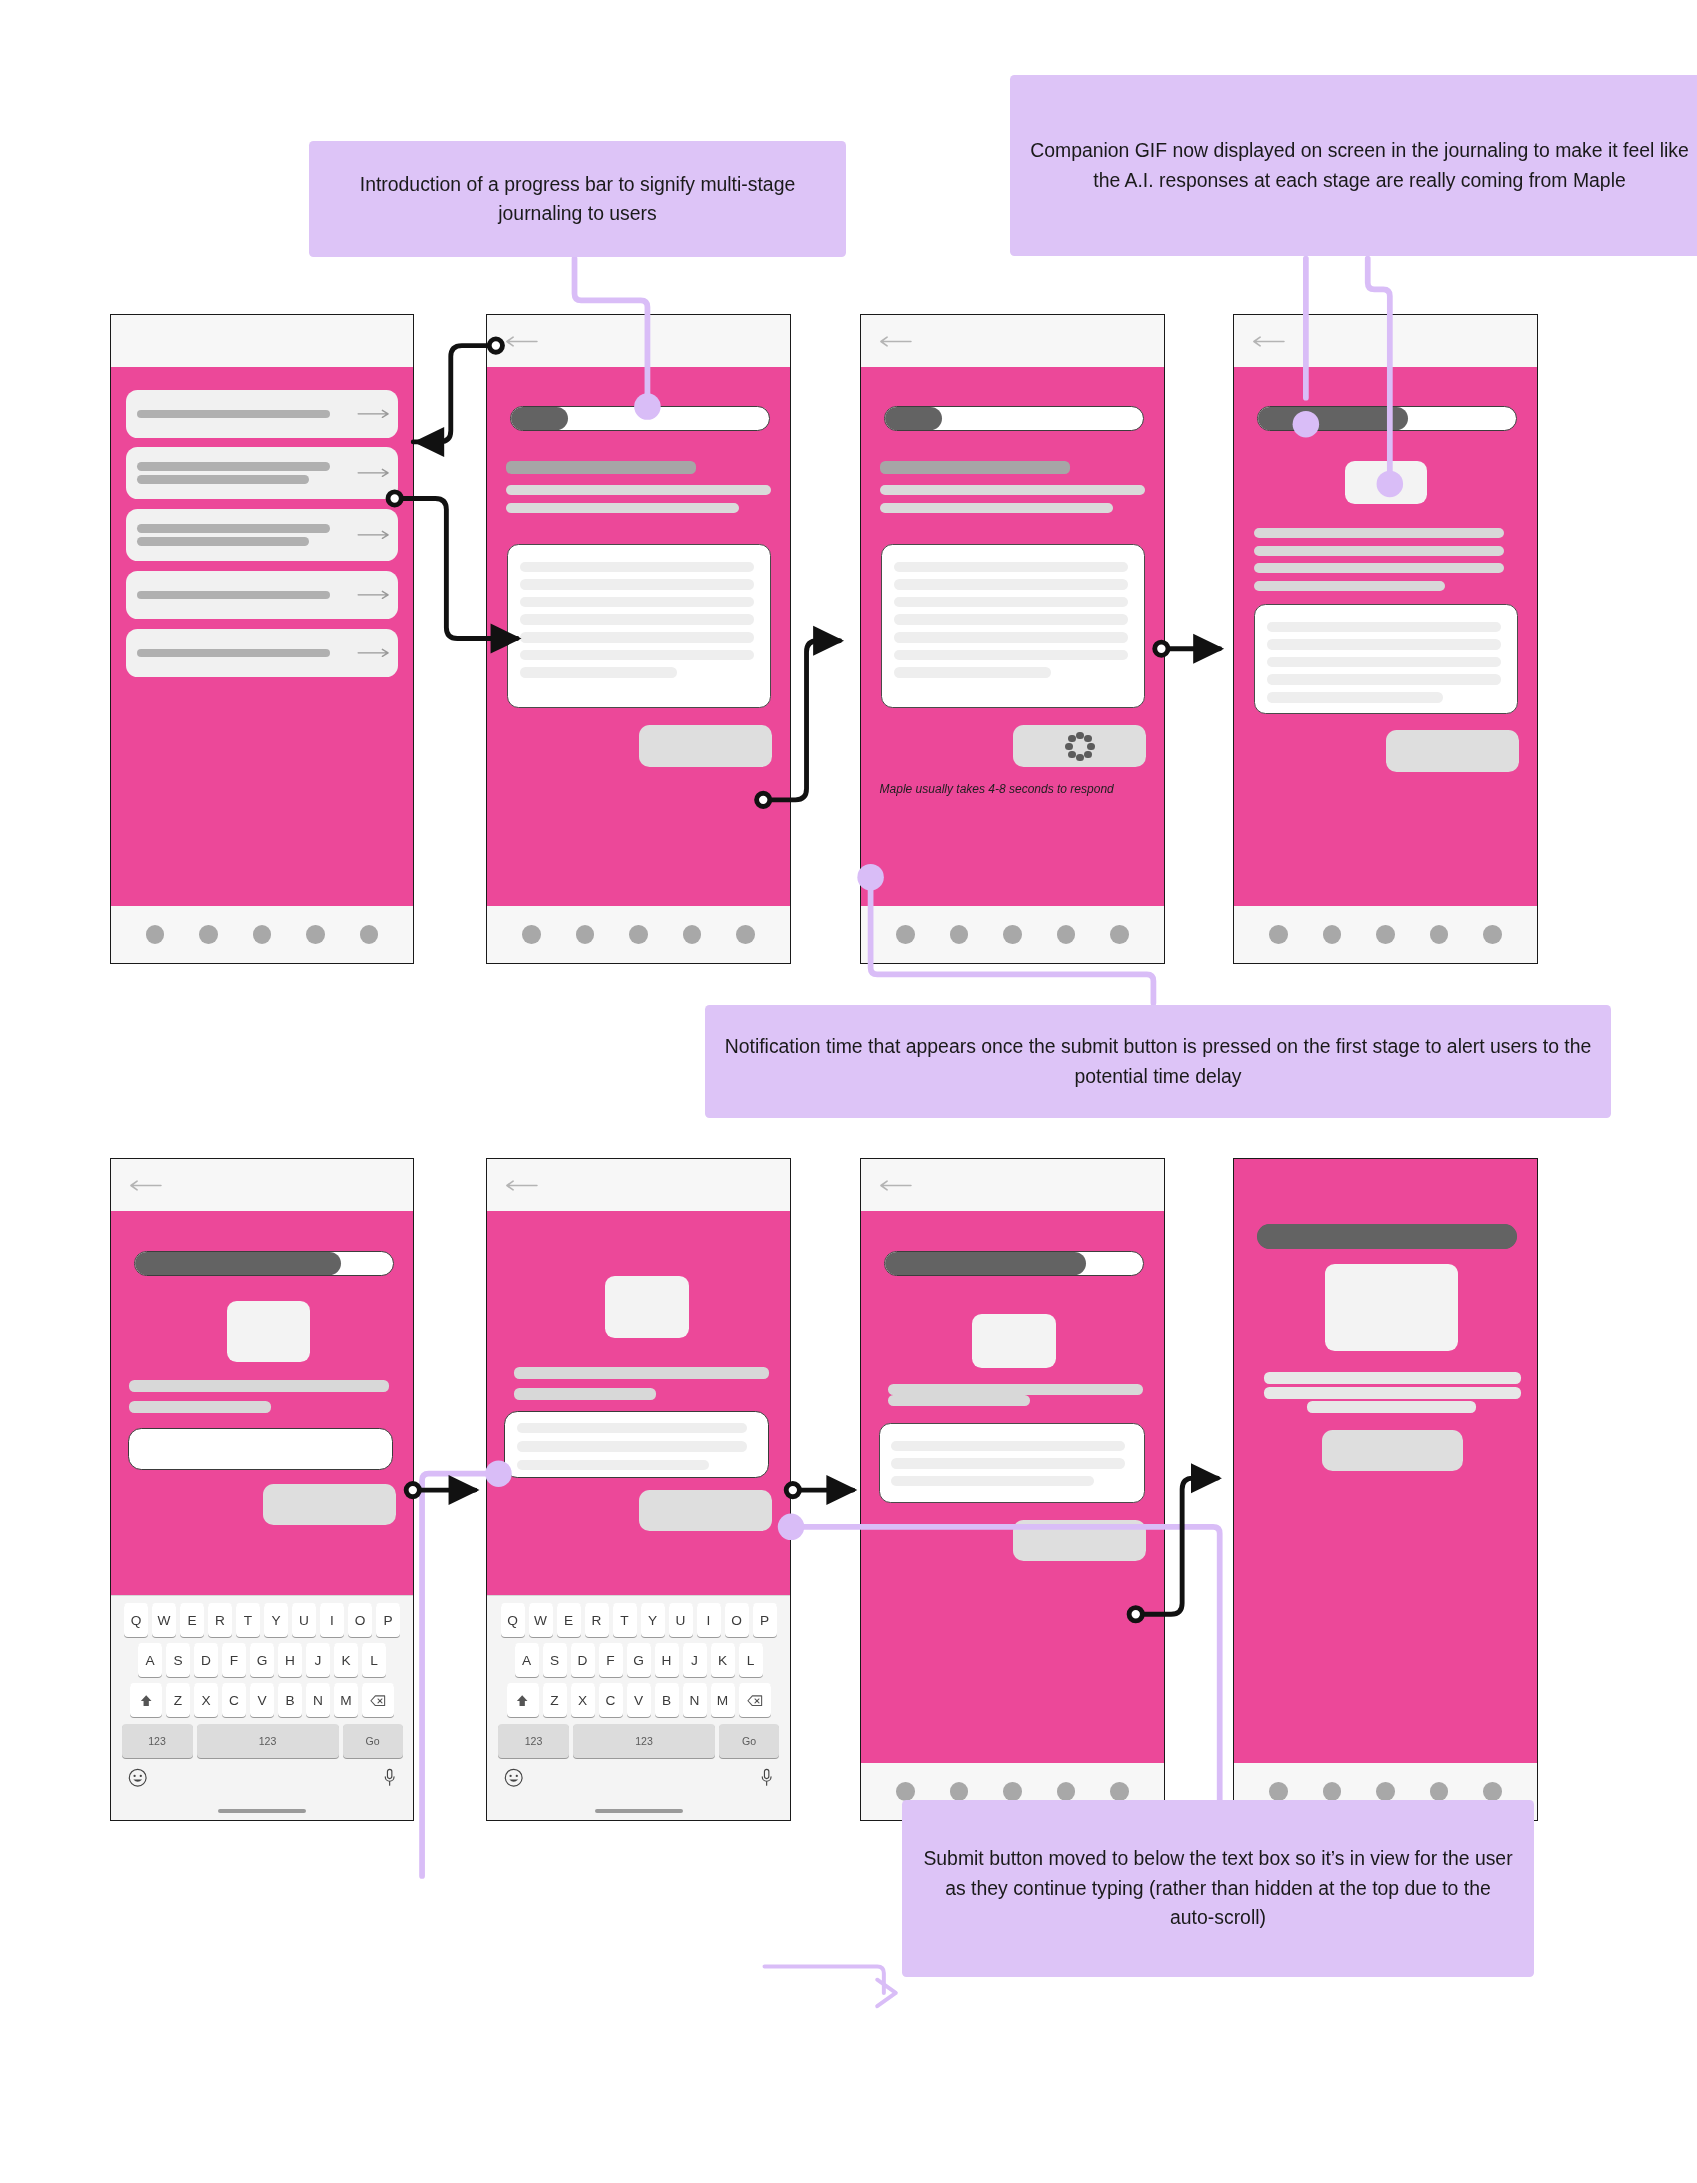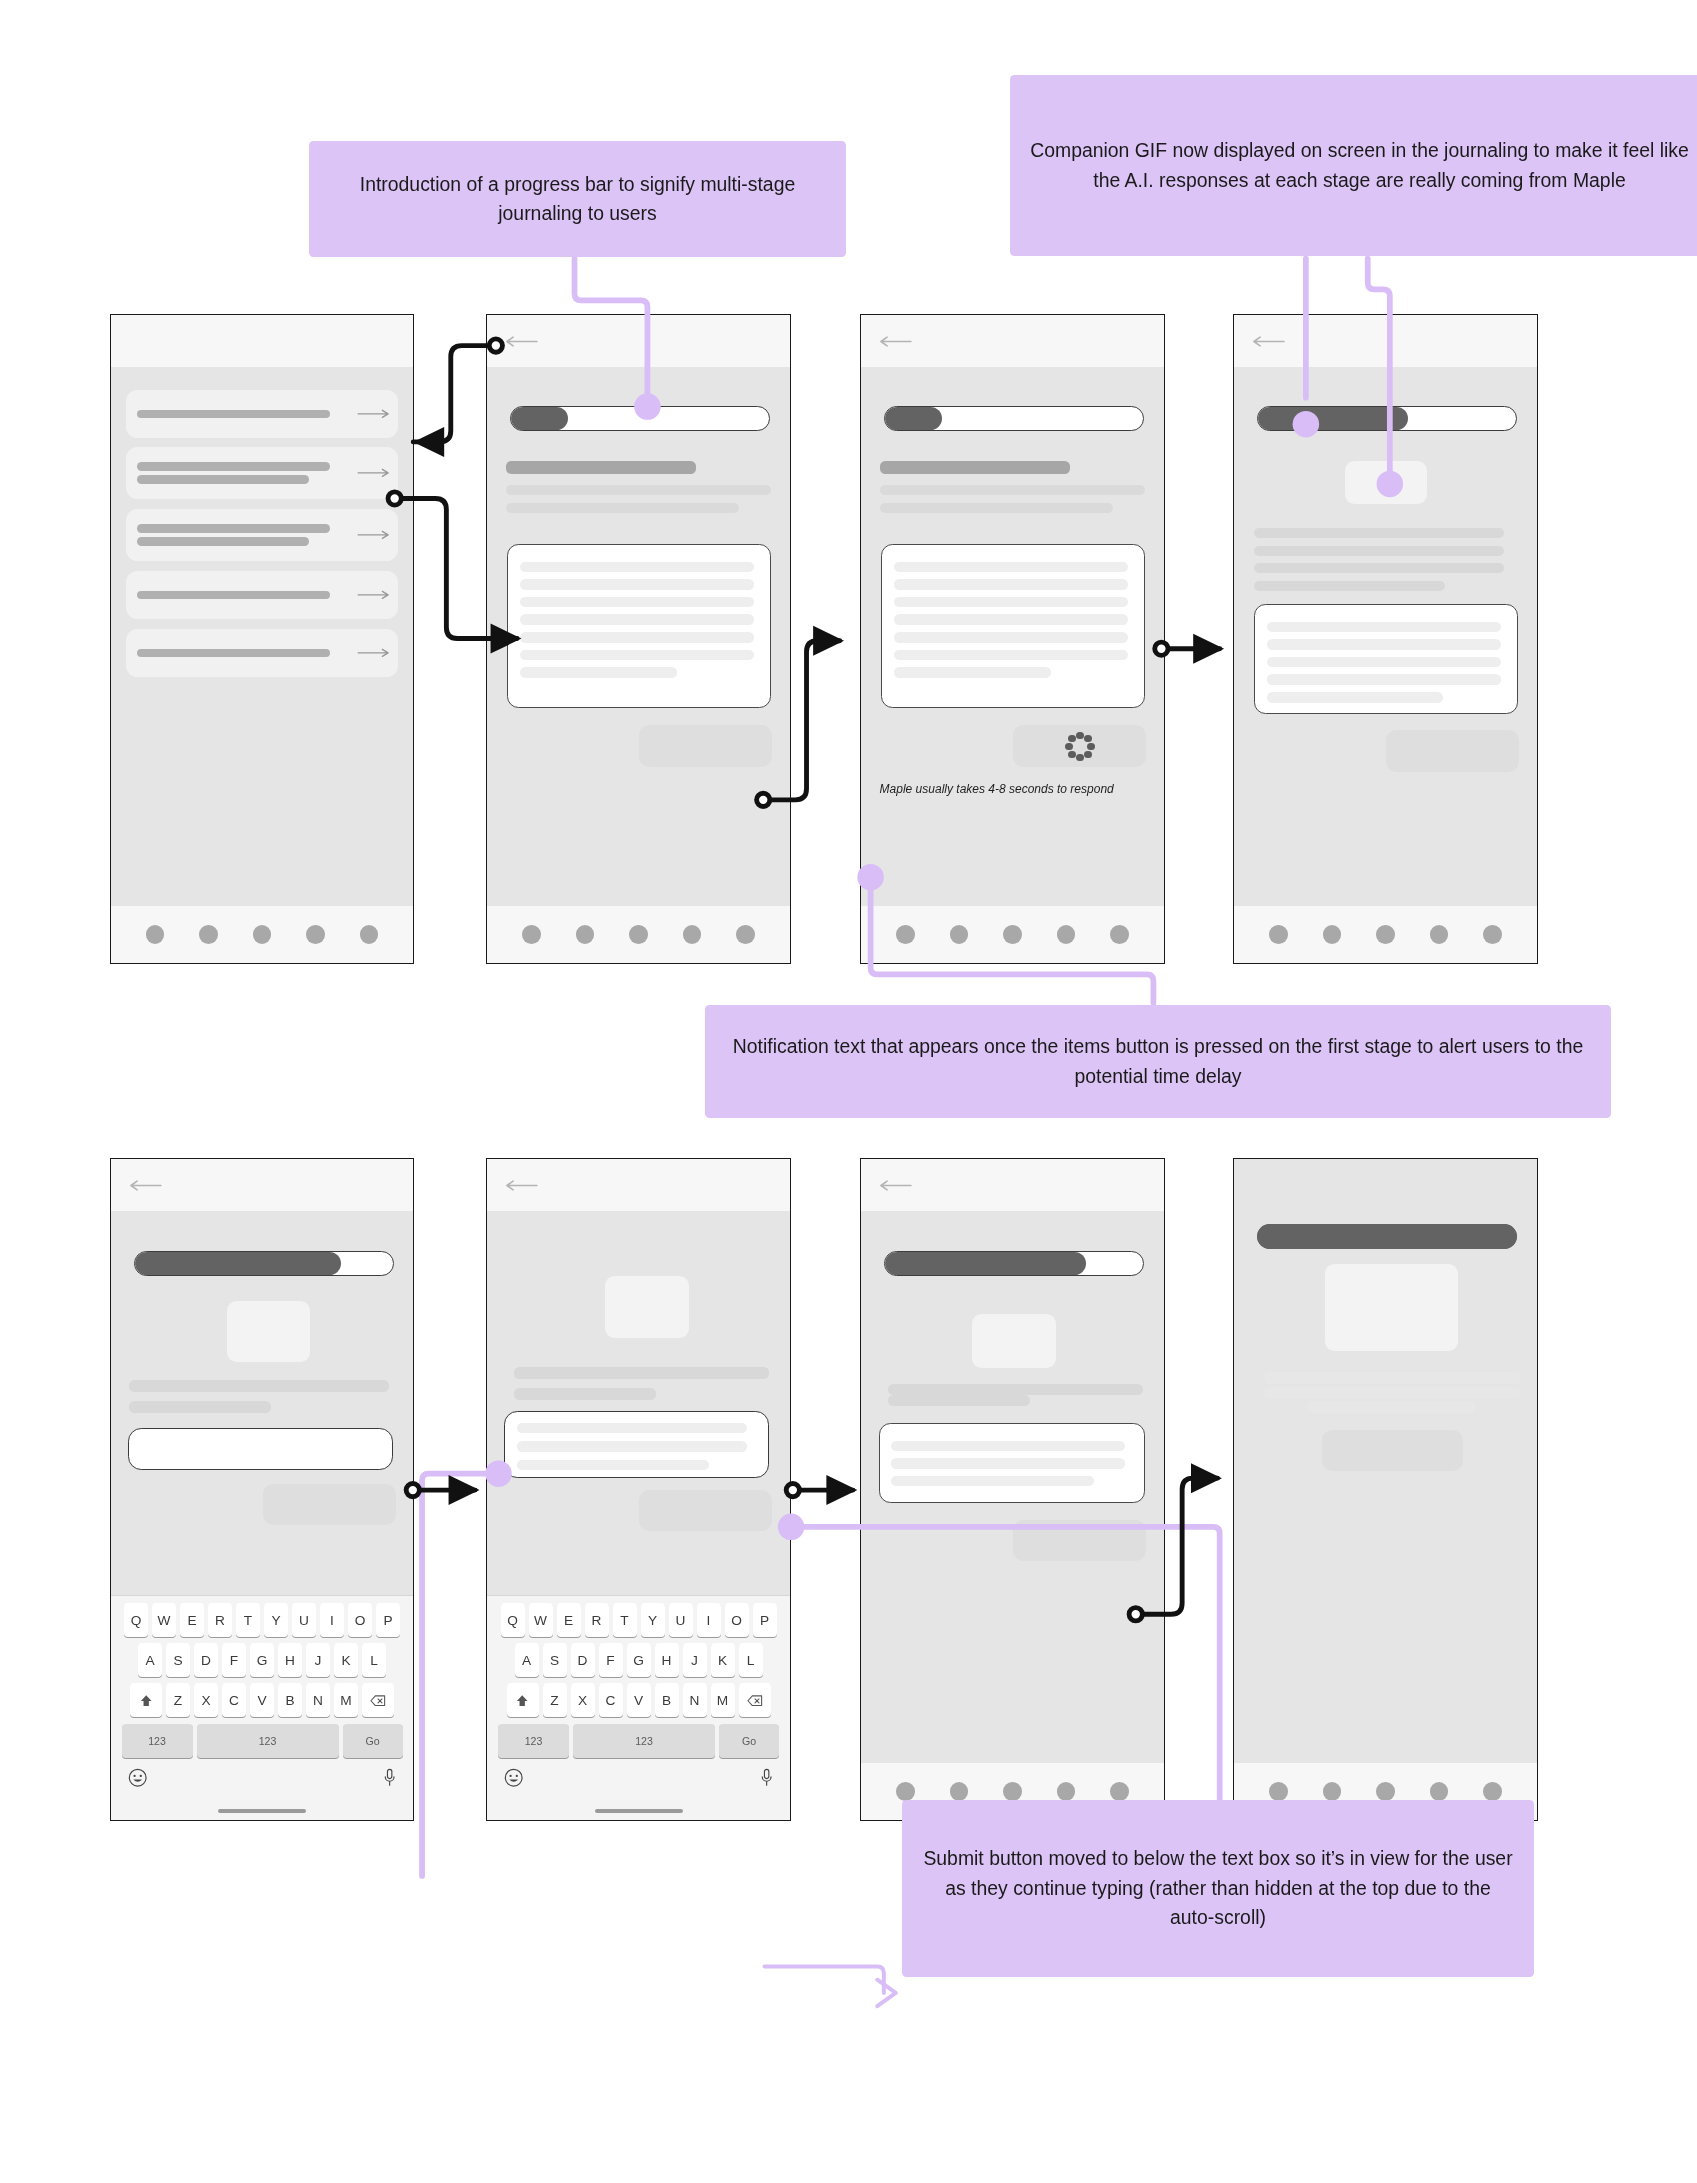--- a/index.html
+++ b/index.html
@@ -28,21 +28,21 @@
     line-height:1.52;
     font-weight:400;
     padding:15px 19.4px;
     display:flex; align-items:center; justify-content:center;
     z-index:6;
   }
 
   
   .phone {
     position:absolute;
-    background:#e5e5e5;
+    background:#ec4899;
     border:1.3px solid #1a1a1a;
     overflow:hidden;
     z-index:4;
   }
   .topbar {
     position:absolute; left:0; top:0; width:100%; height:52px;
     background:#f7f7f7;
   }
   .backarrow {
     position:absolute; left:17.7px; top:19.4px; width:33px; height:15px;
@@ -193,21 +193,21 @@
 
   <div class="callout" style="left:309px; top:141px; width:537px; height:116px;">
     <span>Introduction of a progress bar to signify multi-stage journaling to users</span>
   </div>
 
   <div class="callout" style="left:1010px; top:75px; width:699px; height:181px;">
     <span>Companion GIF now displayed on screen in the journaling to make it feel like the A.I. responses at each stage are really coming from Maple</span>
   </div>
 
   <div class="callout" style="left:705px; top:1005px; width:906px; height:113px;">
-    <span>Notification text that appears once the items button is pressed on the first stage to alert users to the potential time delay</span>
+    <span>Notification time that appears once the submit button is pressed on the first stage to alert users to the potential time delay</span>
   </div>
 
 
   <div class="callout" style="left:902px; top:1800px; width:632px; height:177px;">
     <span>Submit button moved to below the text box so it’s in view for the user as they continue typing (rather than hidden at the top due to the auto-scroll)</span>
   </div>
 
   <div class="phone" style="left:110px; top:314px; width:304px; height:650px;">
     <div class="topbar"></div>
     <div class="screen">

